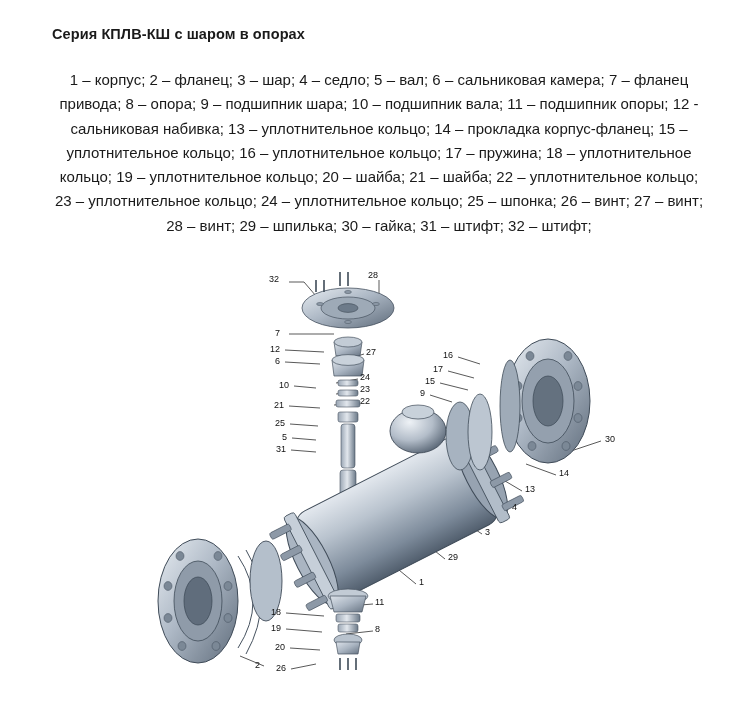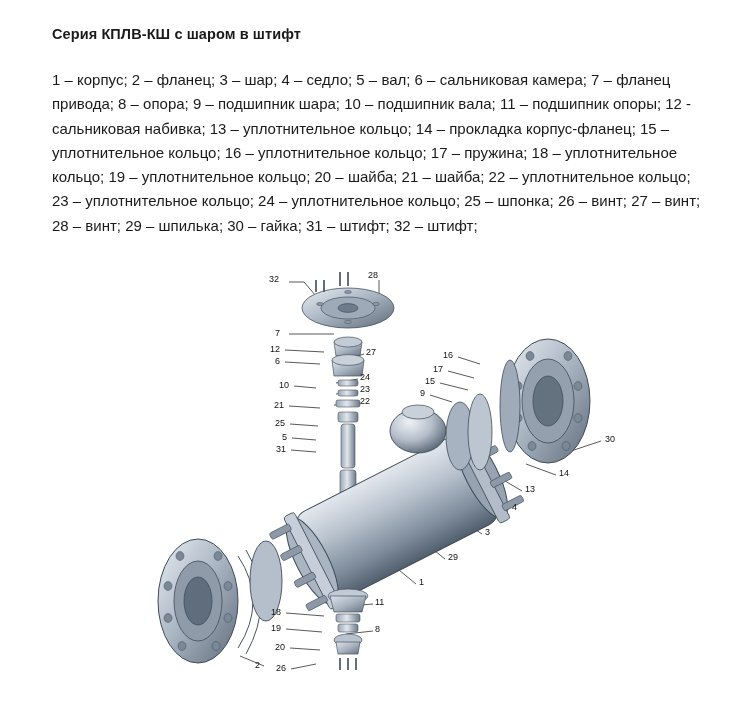--- a/index.html
+++ b/index.html
@@ -26,21 +26,21 @@
     font-weight: bold;
     color: #1a1a1a;
     letter-spacing: 0.1px;
     margin: 6px 0 0 4px;
   }
   .legend {
     margin: 26px 0 0 4px;
     font-size: 15px;
     line-height: 1.62;
     color: #1a1a1a;
-    text-align: left;
+    text-align: center;
     max-width: 660px;
   }
   .figure-wrap {
     position: relative;
     margin: 18px auto 0 auto;
     width: 700px;
     height: 430px;
   }
   svg.figure {
     display: block;
@@ -51,21 +51,21 @@
     font-family: "Liberation Sans", sans-serif;
     font-size: 9px;
     fill: #111111;
   }
 </style>
 </head>
 <body>
 
 <div class="page">
 
-  <h1 class="doc-title">Серия КПЛВ-КШ с шаром в штифт</h1>
+  <h1 class="doc-title">Серия КПЛВ-КШ с шаром в опорах</h1>
 
   <p class="legend">1 – корпус; 2 – фланец; 3 – шар; 4 – седло; 5 – вал; 6 – сальниковая камера; 7 – фланец привода; 8 – опора; 9 – подшипник шара; 10 – подшипник вала; 11 – подшипник опоры; 12 - сальниковая набивка; 13 – уплотнительное кольцо; 14 – прокладка корпус-фланец; 15 – уплотнительное кольцо; 16 – уплотнительное кольцо; 17 – пружина; 18 – уплотнительное кольцо; 19 – уплотнительное кольцо; 20 – шайба; 21 – шайба; 22 – уплотнительное кольцо; 23 – уплотнительное кольцо; 24 – уплотнительное кольцо; 25 – шпонка; 26 – винт; 27 – винт; 28 – винт; 29 – шпилька; 30 – гайка; 31 – штифт; 32 – штифт;</p>
 
   <div class="figure-wrap">
     <svg class="figure" viewBox="0 0 700 430">
       <defs>
         <linearGradient id="gBody" x1="0" y1="0" x2="0" y2="1">
           <stop offset="0%" stop-color="#e3e8ee"></stop>
           <stop offset="35%" stop-color="#b9c3ce"></stop>
           <stop offset="75%" stop-color="#7d8b9b"></stop>

